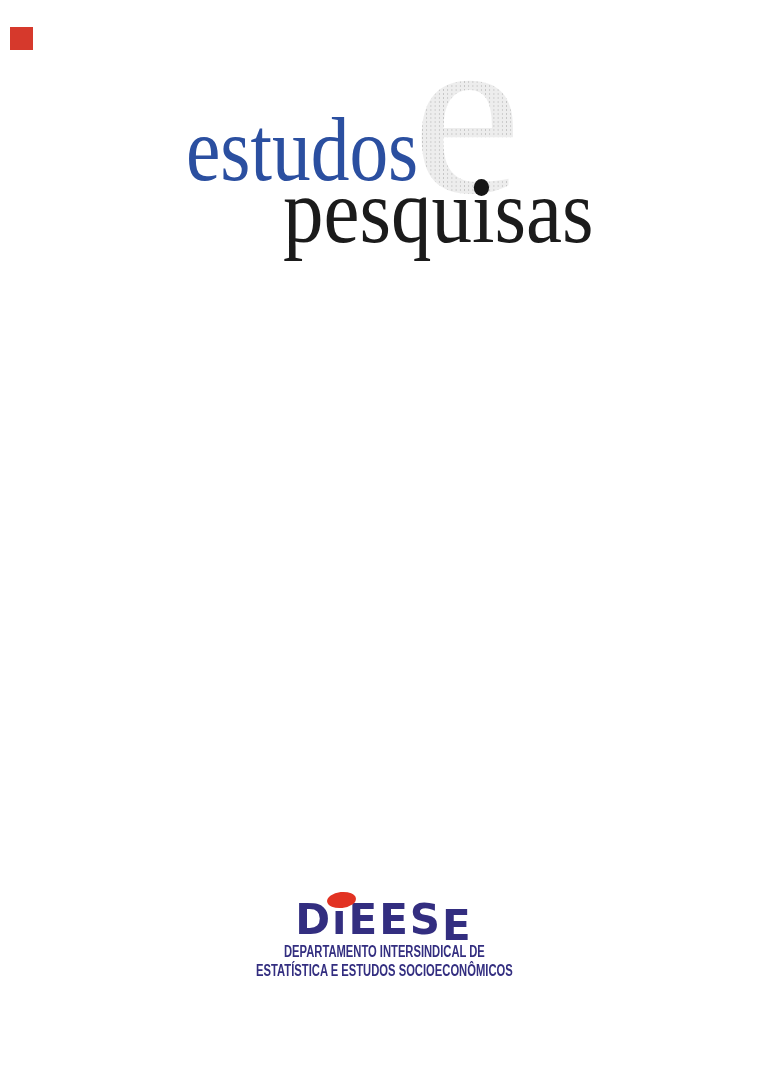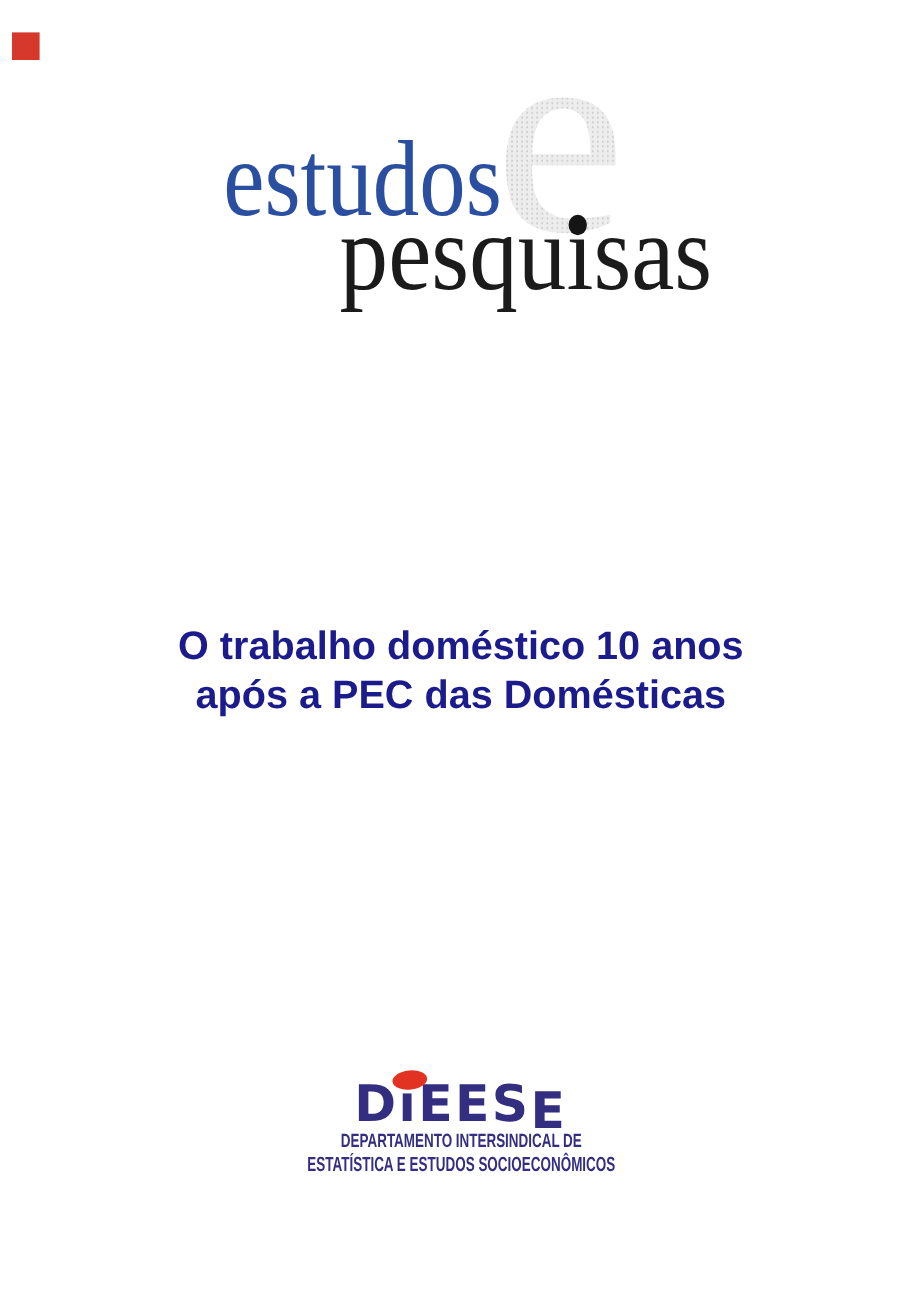--- a/index.html
+++ b/index.html
@@ -122,24 +122,20 @@
 
   <div class="corner-mark"></div>
 
   <div class="masthead">
     <div class="m-big-e">e</div>
     <div class="m-estudos">estudos</div>
     <div class="m-pesquisas"><span>pesqu</span><span>ı</span><span>sas</span><span class="idot"></span></div>
   </div>
 
 
-  <div class="doc-title">
-    <div>O trabalho doméstico 10 anos</div>
-    <div>após a PEC das Domésticas</div>
-  </div>
 
   <div class="dieese">
     <div class="dieese-wordmark"><span>D</span><span>ı</span><span>EES</span><span class="last-e">E</span><span class="i-dot"></span></div>
     <div class="dieese-sub1">DEPARTAMENTO INTERSINDICAL DE</div>
     <div class="dieese-sub2">ESTATÍSTICA E ESTUDOS SOCIOECONÔMICOS</div>
   </div>
 
 </div>
 
 </body></html>

